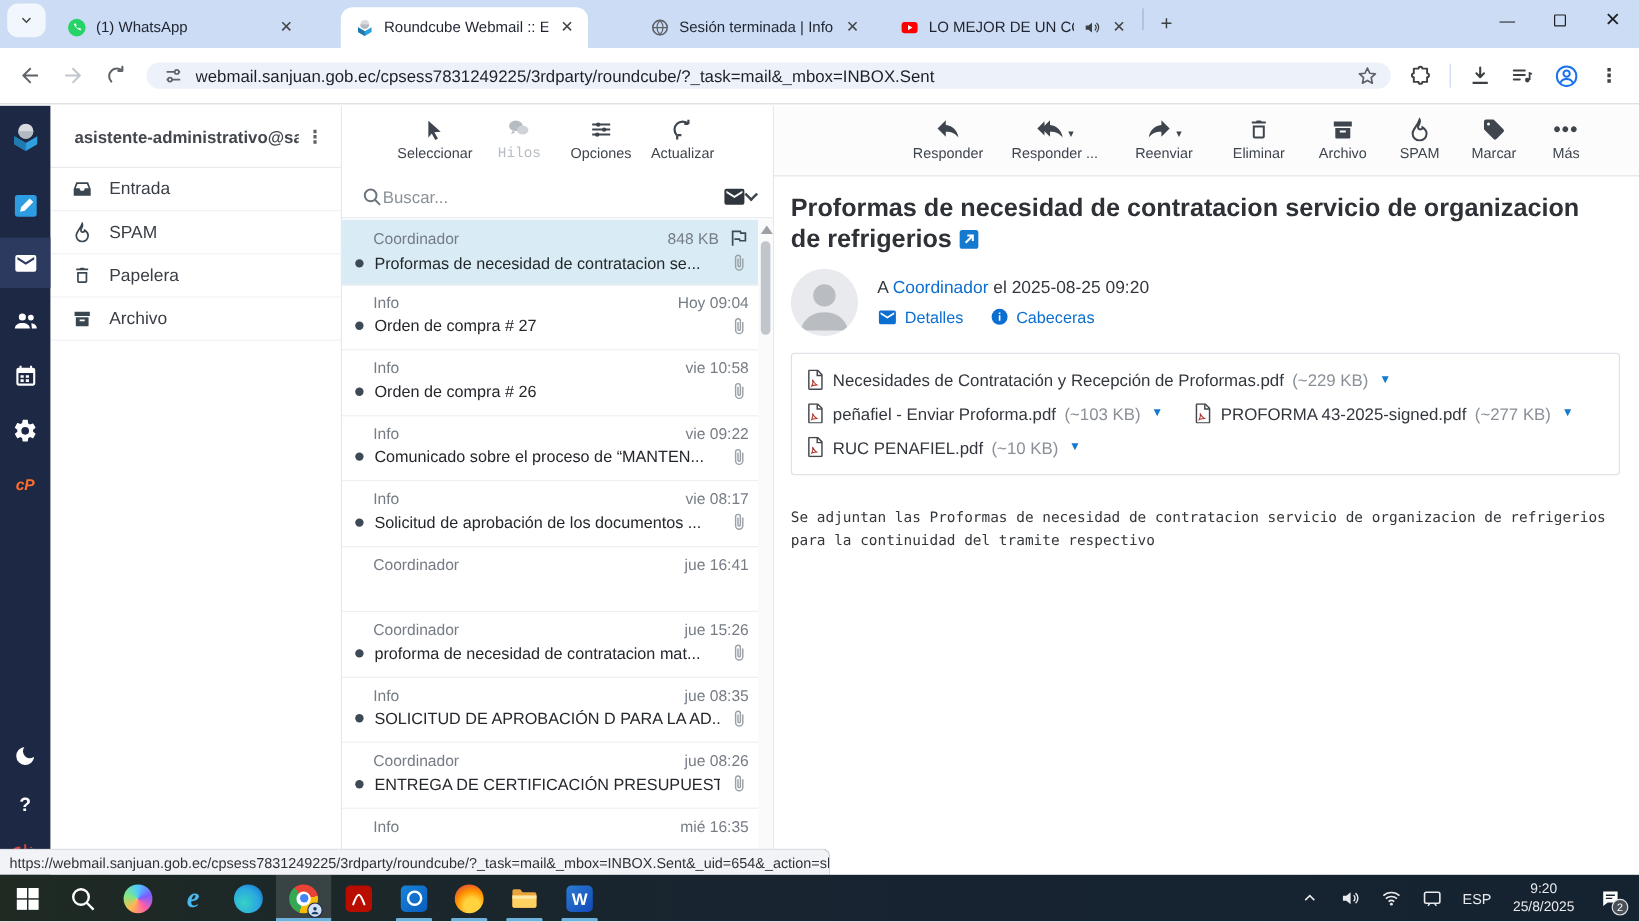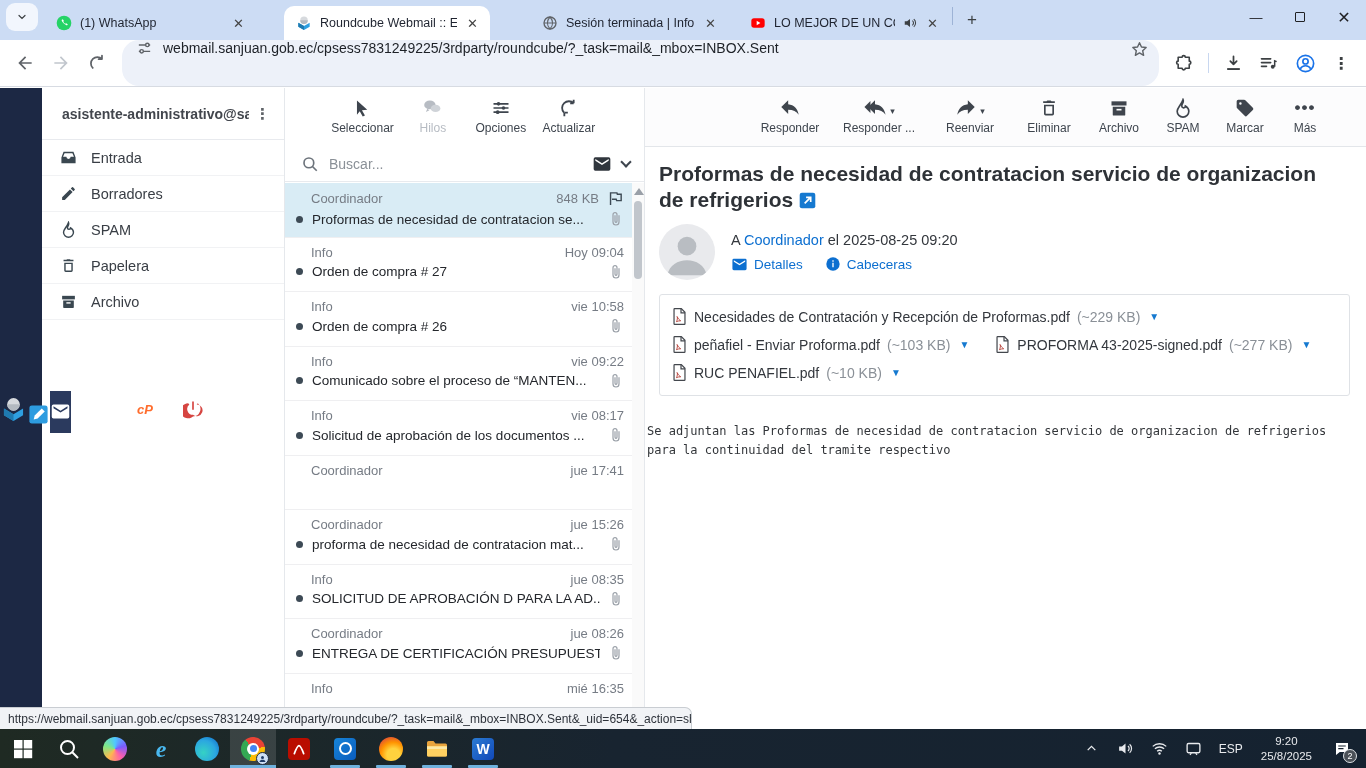--- a/index.html
+++ b/index.html
@@ -18,48 +18,48 @@
   .fav{width:16px;height:16px;flex:none;}
   .tabdiv{width:1px;height:18px;background:#9db3d6;margin:0 2px 8px 2px;align-self:center;}
   .newtab{width:26px;height:26px;display:flex;align-items:center;justify-content:center;font-size:17px;color:#3c4043;margin:0 0 7px 4px;}
   .winctl{position:absolute;right:0;top:0;height:34px;display:flex;}
   .winbtn{width:44px;height:34px;display:flex;align-items:center;justify-content:center;color:#202124;font-size:13px;}
   .restore{width:10px;height:10px;border:1.5px solid #202124;border-radius:1px;}
 
   
   .toolbar{height:47px;background:#fff;display:flex;align-items:center;padding:0 10px;gap:6px;border-bottom:1px solid #d7dbe2;}
   .navic{width:30px;height:30px;display:flex;align-items:center;justify-content:center;border-radius:50%;}
-  .omnibox{flex:1;height:46px;background:#edf1f9;border-radius:17px;display:flex;padding:0 10px 0 14px;gap:10px;margin:0 4px;min-width:0;}
+  .omnibox{flex:1;height:22px;background:#edf1f9;border-radius:17px;display:flex;align-items:center;padding:0 10px 0 14px;gap:10px;margin:0 4px;min-width:0;}
   .url{flex:1;font-size:14px;color:#1d2127;white-space:nowrap;overflow:hidden;min-width:0;}
   .tooldiv{width:1px;height:20px;background:#c8d7f0;margin:0 3px;}
 
   
   .page{position:absolute;top:88px;left:0;right:0;bottom:39px;display:flex;background:#fff;overflow:hidden;}
-  .rail{width:42px;background:#1c2844;display:flex;flex-direction:row;align-items:center;flex:none;position:relative;}
+  .rail{width:42px;background:#1c2844;display:flex;flex-direction:column;align-items:center;flex:none;position:relative;}
   .railbtn{width:42px;height:42px;display:flex;align-items:center;justify-content:center;color:#fff;}
   .railbtn.active{background:#2b3a5e;}
   .rail .spacer{flex:1;}
   .cp{color:#ff6c2c;font-weight:bold;font-style:italic;font-size:13px;}
   .qmark{color:#fff;font-weight:bold;font-size:16px;}
 
   .folders{width:243px;border-right:1px solid #e5e8ec;flex:none;background:#fff;}
   .accounthdr{height:52px;display:flex;align-items:center;padding:0 8px 0 20px;border-bottom:1px solid #e8eaee;}
   .accounthdr .acct{flex:1;font-size:14px;font-weight:bold;color:#42464d;white-space:nowrap;overflow:hidden;}
   .kebab{color:#5f6368;font-size:15px;letter-spacing:0;padding:0 6px;font-weight:bold;}
   .fitem{height:36px;display:flex;align-items:center;gap:14px;padding:0 10px 0 18px;font-size:14.5px;color:#393e45;border-bottom:1px solid #f1f2f4;}
   .fitem .fic{color:#3a4750;width:17px;height:17px;flex:none;}
   .fitem.sel{background:#d9ecf5;}
 
   .list{width:360px;border-right:1px solid #e5e8ec;flex:none;position:relative;background:#fff;}
   .listbar{height:58px;display:flex;align-items:flex-start;justify-content:center;gap:10px;padding-top:8px;}
   .tbtn{display:flex;flex-direction:column;align-items:center;gap:3px;color:#3e454e;font-size:12px;min-width:58px;}
   .tbtn .irow{height:22px;display:flex;align-items:flex-end;gap:3px;}
-  .tbtn.disabled{color:#b7bcc3;}
+  .tbtn.disabled{color:#b7bcc3;font-family:Liberation Mono, monospace;}
   .caret{font-size:9px;color:#3e454e;line-height:1;transform:translateY(-2px);}
-  .searchrow{height:36px;display:flex;align-items:center;gap:10px;padding:0 14px 0 16px;border-bottom:1px solid #e8eaee;}
+  .searchrow{height:36px;display:flex;align-items:center;padding:0 14px 0 16px;border-bottom:1px solid #e8eaee;}
   .searchph{flex:1;font-size:14px;color:#8a9097;}
   .chev{width:8px;height:8px;border-right:2px solid #3e454e;border-bottom:2px solid #3e454e;transform:rotate(45deg);margin-top:-4px;}
 
   .rows{position:absolute;top:95px;left:0;right:12px;bottom:0;overflow:hidden;}
   .mrow{height:54.5px;padding:7px 8px 0 26px;border-bottom:1px solid #efeff1;position:relative;}
   .mrow.sel{background:#d9ecf5;}
   .l1{display:flex;align-items:center;font-size:13px;color:#767c85;}
   .l1 .from{flex:1;white-space:nowrap;overflow:hidden;}
   .l1 .meta{display:flex;align-items:center;gap:8px;color:#767c85;}
   .l2{display:flex;align-items:center;margin-top:4px;gap:8px;}
@@ -81,21 +81,21 @@
   .avatar{width:56px;height:56px;border-radius:50%;background:#e9eaed;overflow:hidden;flex:none;display:flex;align-items:center;justify-content:center;}
   .sline1{font-size:14.5px;color:#33373d;margin-top:8px;}
   .sline1 a{color:#0c6fd0;text-decoration:none;}
   .sline2{display:flex;gap:22px;margin-top:8px;font-size:13.5px;}
   .blulink{color:#0c6fd0;display:flex;align-items:center;gap:6px;}
   .attachbox{border:1px solid #dfe2e6;border-radius:3px;margin:14px 16px 0 14px;padding:8px 12px;}
   .attrow{display:flex;gap:26px;align-items:center;min-height:28px;}
   .att{display:flex;align-items:center;gap:7px;font-size:14px;color:#33373d;}
   .asize{color:#8a9097;}
   .acaret{color:#1579d0;font-size:10px;margin-left:2px;}
-  .mailbody{font-family:"DejaVu Sans Mono","Liberation Mono",monospace;font-size:12px;line-height:1.65;color:#33363a;white-space:pre-wrap;width:692px;margin:26px 16px 0 2px;}
+  .mailbody{font-family:"DejaVu Sans Mono","Liberation Mono",monospace;font-size:12px;line-height:1.65;color:#33363a;white-space:pre-wrap;width:692px;margin:26px 16px 0 14px;}
 
   
   .statusbar{position:absolute;left:0;bottom:39px;height:22px;width:692px;background:#f1f3f6;border:1px solid #c9cdd2;border-left:none;border-bottom:none;border-radius:0 7px 0 0;display:flex;align-items:center;padding:0 8px;font-size:12px;color:#2e333b;z-index:20;white-space:nowrap;overflow:hidden;}
 
   
   .taskbar{position:absolute;left:0;bottom:0;height:39px;width:100%;background:linear-gradient(90deg,#1f2a23 0%,#182430 45%,#152230 100%);display:flex;align-items:stretch;z-index:30;}
   .tkbtn{width:46px;display:flex;align-items:center;justify-content:center;position:relative;flex:none;}
   .tkbtn.activeapp{background:rgba(255,255,255,.13);}
   .ind{position:absolute;bottom:0;left:50%;transform:translateX(-50%);height:3px;width:30px;background:#6fb1dd;border-radius:1px;}
   .ind.full{width:46px;border-radius:0;}
@@ -298,26 +298,20 @@
         <span class="kebab">⋮</span>
       </div>
       <div class="fitem">
         <svg class="fic" viewBox="0 0 24 24">
             <path d="M5 4h14l3 8v8H2v-8zm1.5 2L4.3 11H9a3 3 0 006 0h4.7l-2.2-5z" fill="currentColor"></path>
           </svg>
         <span>Entrada</span>
       </div>
       <div class="fitem">
         <svg class="fic" viewBox="0 0 24 24">
-            <path d="M3 17.25V21h3.75L17.8 9.94l-3.75-3.75zM20.7 7a1 1 0 000-1.4L18.4 3.3a1 1 0 00-1.4 0l-1.8 1.8 3.75 3.75z" fill="currentColor"></path>
-          </svg>
-        <span>Borradores</span>
-      </div>
-      <div class="fitem">
-        <svg class="fic" viewBox="0 0 24 24">
             <path d="M12 2c1.5 3.5-1.5 5-1.5 7.5a2.2 2.2 0 004.4.2C17 11 19 13.5 19 16a7 7 0 11-14 0c0-4.5 4.5-7 7-14z" fill="none" stroke="currentColor" stroke-width="2"></path>
           </svg>
         <span>SPAM</span>
       </div>
       <div class="fitem">
         <svg class="fic" viewBox="0 0 24 24">
             <path d="M6 8h12v11a2 2 0 01-2 2H8a2 2 0 01-2-2zm2 2v9h8v-9zM9 4l1-1h4l1 1h4v2H5V4z" fill="currentColor"></path>
           </svg>
         <span>Papelera</span>
       </div>
@@ -466,21 +460,21 @@
             <svg class="clip" width="16" height="16" viewBox="0 0 24 24">
                 <path d="M16.5 6.5v10a4.5 4.5 0 01-9 0v-11a3 3 0 016 0v10a1.5 1.5 0 01-3 0v-9" fill="none" stroke="currentColor" stroke-width="1.8"></path>
               </svg>
             </div>
         </div>
 
         <div class="mrow">
           <div class="l1">
               <span class="from">Coordinador</span>
               <span class="meta">
-                <span>jue 17:41</span>
+                <span>jue 16:41</span>
               </span>
             </div>
         </div>
 
         <div class="mrow">
           <div class="l1">
               <span class="from">Coordinador</span>
               <span class="meta">
                 <span>jue 15:26</span>
               </span>

